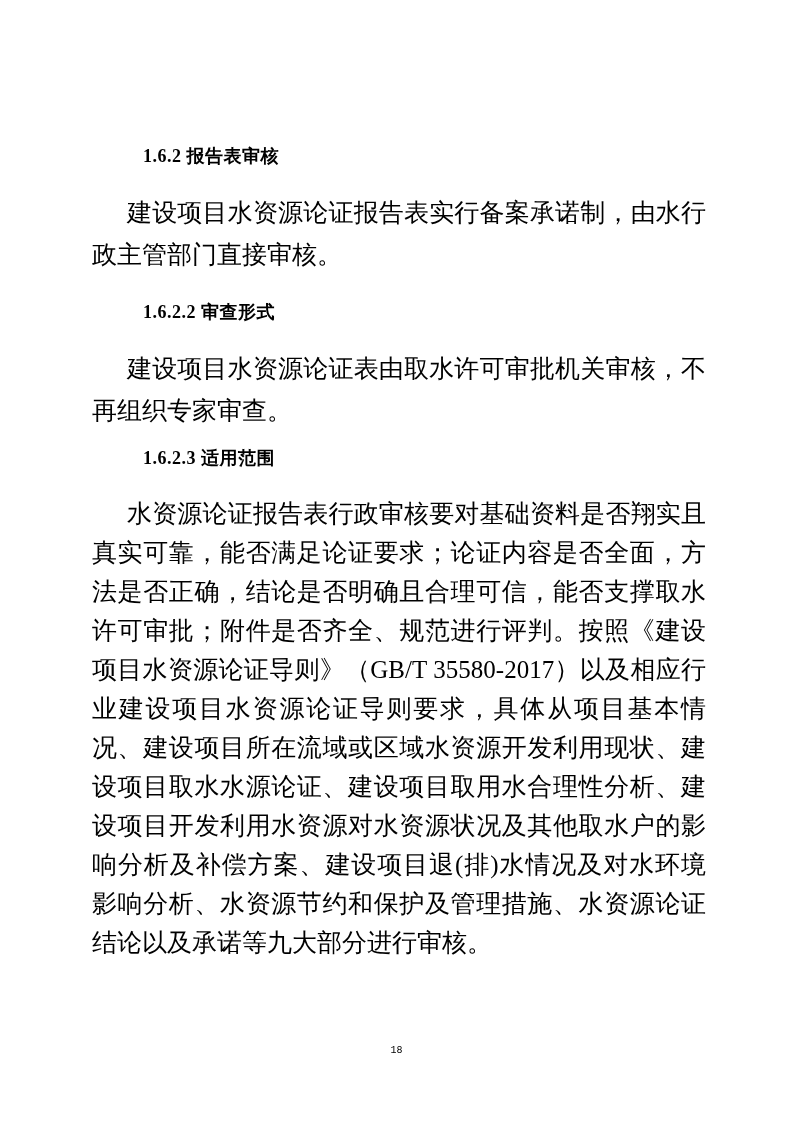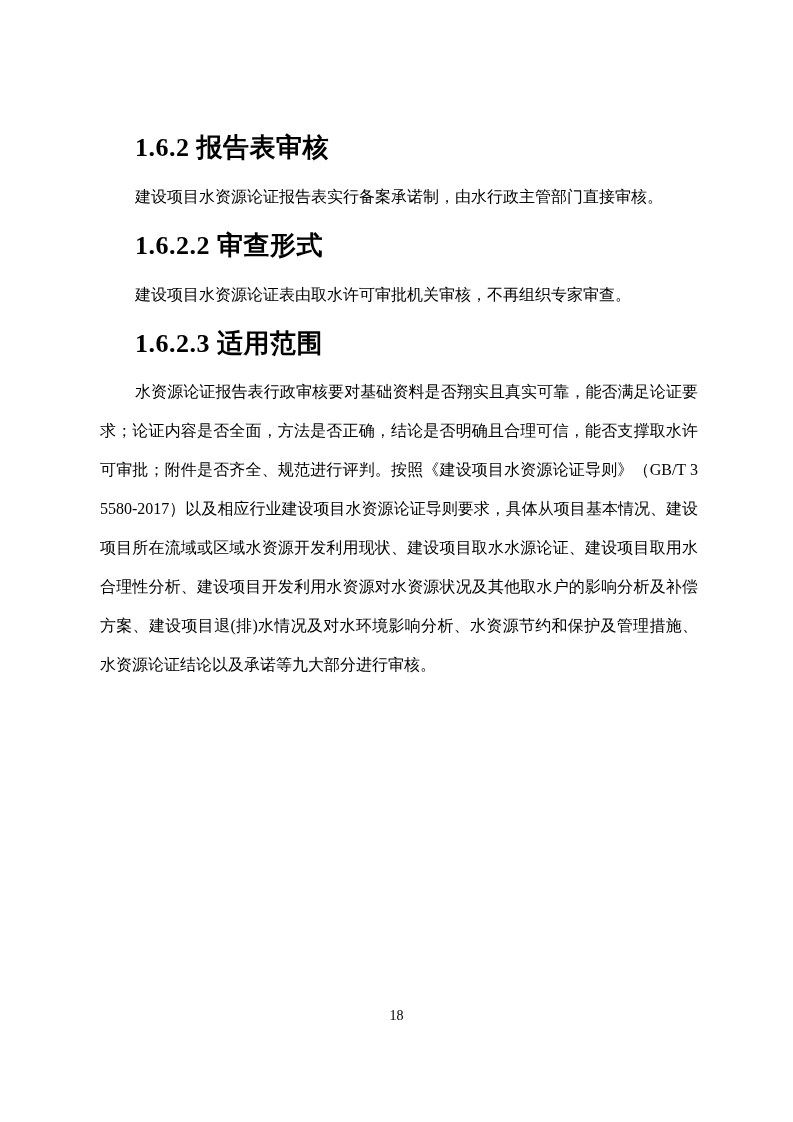--- a/index.html
+++ b/index.html
@@ -16,52 +16,52 @@
     font-family: "Liberation Serif", "DejaVu Serif", serif;
     overflow: hidden;
   }
   .content {
     position: absolute;
     left: 92px;
     top: 120px;
     width: 614px;
   }
   .doc-heading {
-    margin: 8px;
+    margin: 16px;
     padding-left: 35px;
-    font-size: 26px;
+    font-size: 18px;
     font-weight: bold;
     line-height: 40px;
     letter-spacing: 0.5px;
     white-space: pre;
   }
   .doc-heading.gap-before {
     margin-top: 6px;
   }
   .doc-paragraph {
-    margin: 8px;
-    font-size: 16px;
+    margin: 0;
+    font-size: 25px;
     line-height: 42px;
     text-align: justify;
     text-indent: 35px;
     text-justify: inter-character;
     word-break: break-all;
   }
   .doc-paragraph.long {
     line-height: 39px;
   }
   .page-number {
     position: absolute;
     left: 0;
-    top: 1006px;
+    top: 1041px;
     width: 100%;
     text-align: center;
-    font-size: 14px;
+    font-size: 10px;
     line-height: 20px;
-    font-family: Liberation Serif, serif;
+    font-family: Liberation Mono, monospace;
   }
 </style>
 </head>
 <body>
 
 <div class="page">
   <main class="content">
 
     <h3 class="doc-heading">1.6.2 报告表审核</h3>
 

